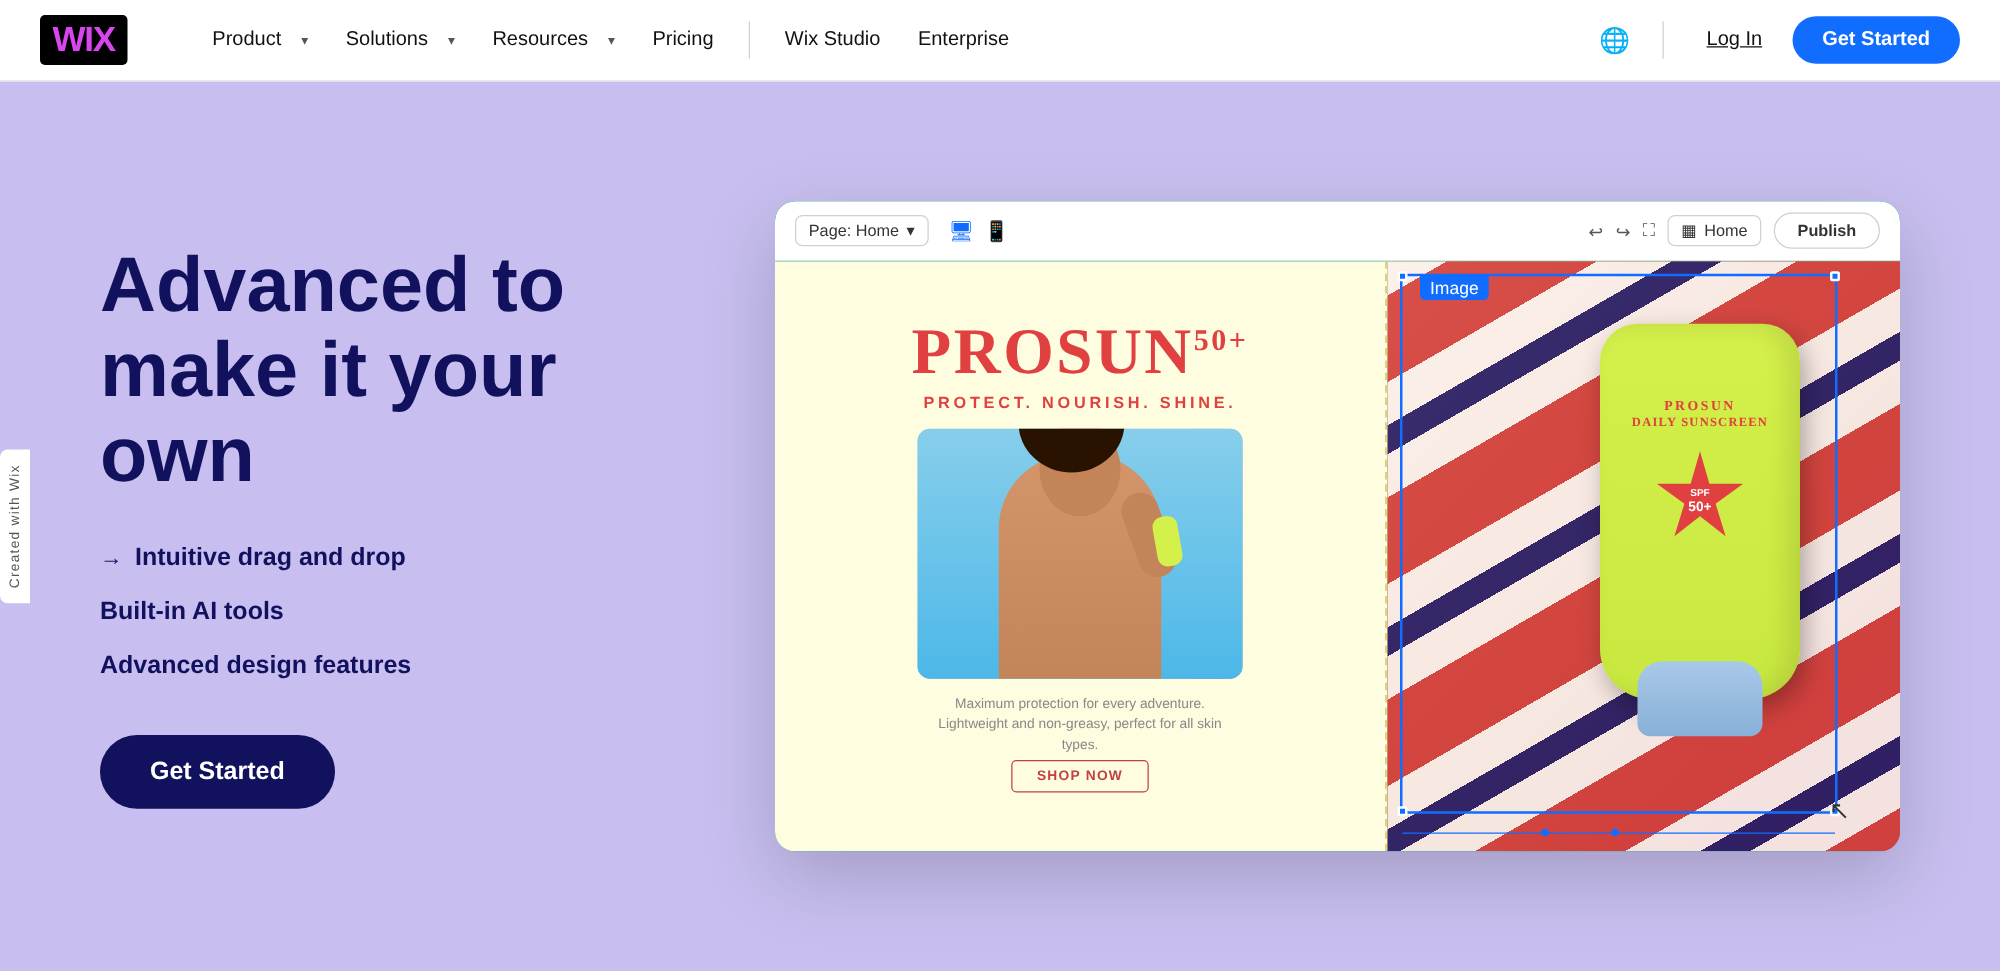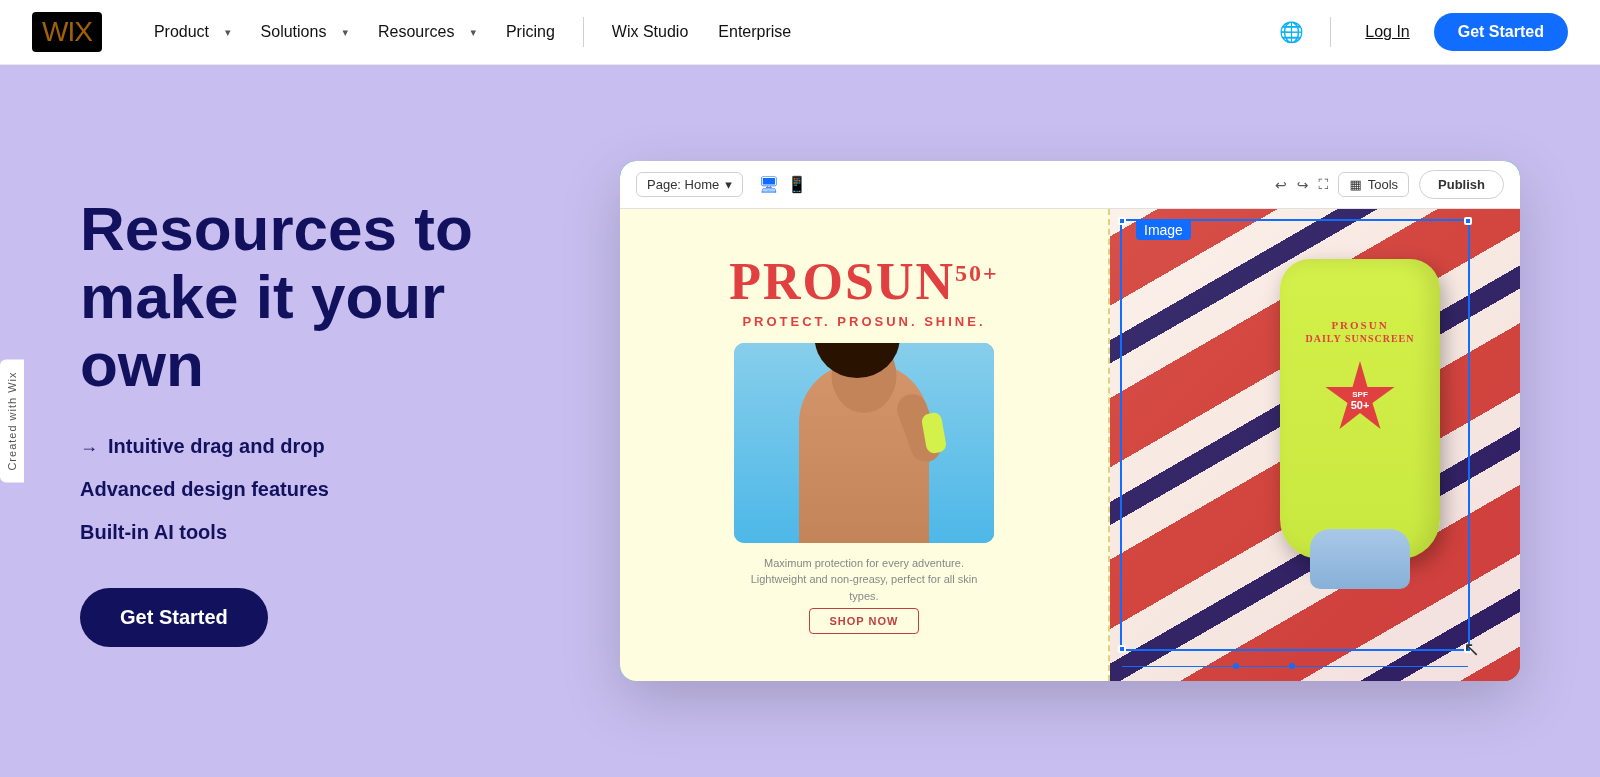--- a/index.html
+++ b/index.html
@@ -6,23 +6,23 @@
     body { font-family: 'Helvetica Neue', Arial, sans-serif; width: 1600px; height: 777px; overflow: hidden; }
 
     
     .navbar {
       display: flex; align-items: center; height: 65px;
       background: #fff; padding: 0 32px;
       border-bottom: 1px solid #e8e8e8;
       position: relative; z-index: 10;
     }
     .nav-logo {
-      font-size: 28px; font-weight: 400; letter-spacing: -1px;
-      background: #000; color: #a16207; padding: 4px 10px; border-radius: 4px;
-      margin-right: 40px; cursor: pointer; user-select: none;
+      font-size: 28px; font-weight: 700; letter-spacing: -1px;
+      background: #000; color: #d946ef; padding: 4px 10px; border-radius: 4px;
+      margin-right: 56px; cursor: pointer; user-select: none;
     }
     .nav-links { display: flex; align-items: center; gap: 6px; flex: 1; }
     .nav-item {
       display: flex; align-items: center; gap: 16px;
       font-size: 16px; font-weight: 500; color: #111;
       padding: 6px 12px; border-radius: 6px; cursor: pointer;
       text-decoration: none;
     }
     .nav-chevron { font-size: 11px; color: #555; }
     .nav-divider { width: 1px; height: 30px; background: #d0d0d0; margin: 0 10px; }
@@ -296,37 +296,37 @@
   </div>
 </nav>
 
 <section class="hero">
 
   <div class="wix-side-tab">
     <span>Created with Wix</span>
   </div>
 
   <div class="hero-left">
-    <h1 class="hero-headline">Resources to make it your own</h1>
+    <h1 class="hero-headline">Advanced to make it your own</h1>
 
     <div class="hero-features">
 
       <div class="feature-item">
         <div class="feature-main">
           <span class="feature-arrow">→</span>
           <span>Intuitive drag and drop</span>
         </div>
       </div>
 
       <div class="feature-item">
+        <div class="feature-secondary">Built-in AI tools</div>
+      </div>
+
+      <div class="feature-item">
         <div class="feature-secondary">Advanced design features</div>
-      </div>
-
-      <div class="feature-item">
-        <div class="feature-secondary">Built-in AI tools</div>
       </div>
     </div>
 
     <button class="hero-cta">Get Started</button>
   </div>
 
   <div class="hero-right">
     <div class="editor-mockup">
 
       <div class="editor-toolbar">
@@ -338,33 +338,33 @@
           <span class="toolbar-icon active">🖥</span>
           <span class="toolbar-icon">📱</span>
         </div>
         <div class="toolbar-spacer"></div>
         <div class="toolbar-right">
           <span class="toolbar-undo">↩</span>
           <span class="toolbar-undo">↪</span>
           <span class="toolbar-expand">⛶</span>
           <div class="toolbar-tools-btn">
             <span>▦</span>
-            <span>Tools</span>
+            <span>Home</span>
           </div>
           <button class="toolbar-publish-btn">Publish</button>
         </div>
       </div>
 
       <div class="editor-body">
 
         <div class="editor-left-panel">
           <div class="prosun-logo">
             <span>PROSUN</span><span class="prosun-sup">50+</span>
           </div>
-          <div class="prosun-tagline">PROTECT. PROSUN. SHINE.</div>
+          <div class="prosun-tagline">PROTECT. NOURISH. SHINE.</div>
 
           <div class="prosun-img-placeholder">
 
             <div style="position:absolute;inset:0;background:linear-gradient(180deg,#87ceeb 0%,#4db8e8 100%);"></div>
 
             <div style="position:absolute;bottom:0;left:50%;transform:translateX(-50%);width:130px;height:180px;background:linear-gradient(180deg,#d4956a,#c4845a);border-radius:60px 60px 0 0;"></div>
 
             <div style="position:absolute;bottom:130px;left:50%;transform:translateX(-50%);width:65px;height:75px;background:#c4845a;border-radius:50%;"></div>
 
             <div style="position:absolute;bottom:165px;left:50%;transform:translateX(-58%);width:85px;height:80px;background:#2a1200;border-radius:50%;"></div>

